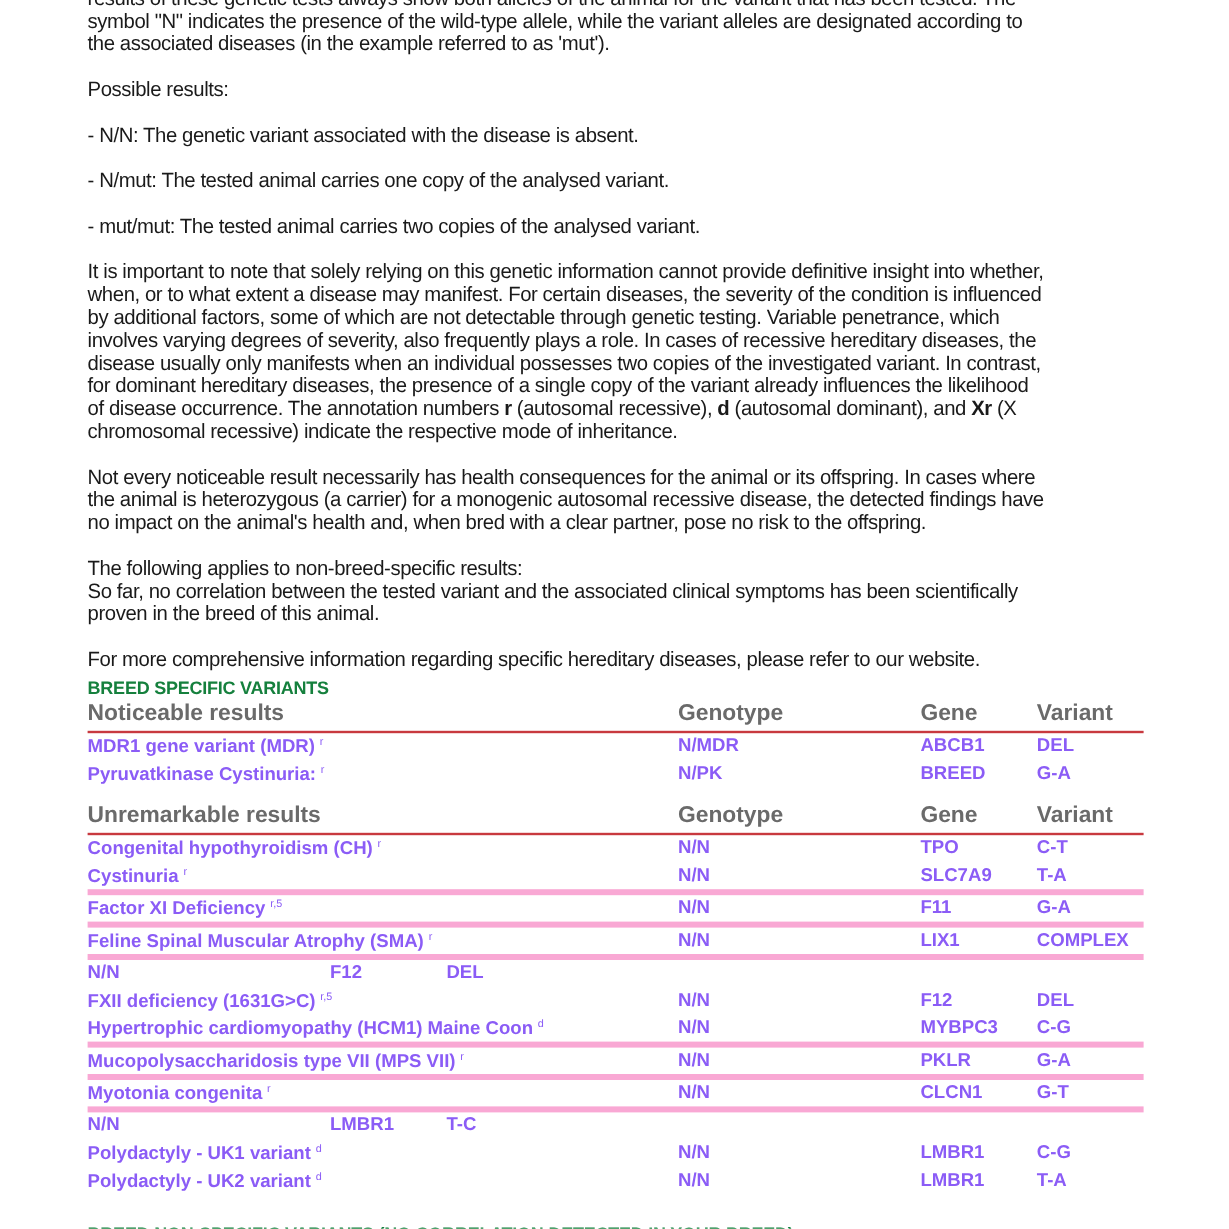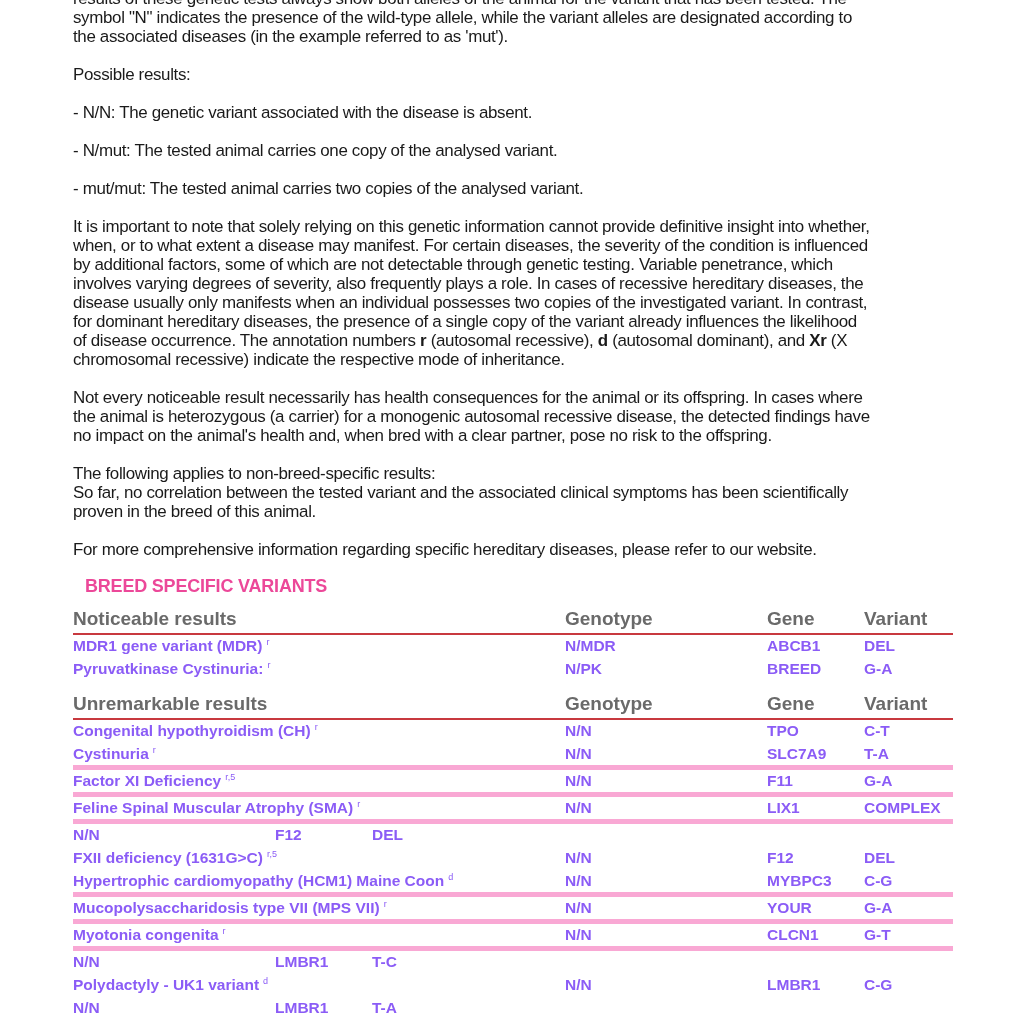--- a/index.html
+++ b/index.html
@@ -9,21 +9,21 @@
     font-family: "Liberation Sans", sans-serif;
     font-size: 17.2px; line-height: 19px; color: #1a1a1a;
     letter-spacing: -0.35px; margin: 0; text-align: justify;
     transform: scaleX(0.985); transform-origin: left top;
   }
   .para.single { text-align: left; }
   .gap { height: 19px; }
   .bold { font-weight: bold; }
   .section-title {
     font-family: "Liberation Sans", sans-serif; font-weight: bold;
-    font-size: 18px; color: #ec4899; margin: 12px; line-height: 20px; letter-spacing: -0.2px;
+    font-size: 15px; color: #15803d; margin: 0; line-height: 20px; letter-spacing: -0.2px;
   }
   .tbl { width: 880px; font-family: "Liberation Sans", sans-serif; }
   .tbl-head {
     display: flex; align-items: flex-start; height: 25px;
     border-bottom: 2px solid #c8393f; color: #6a6a6a; font-weight: bold; font-size: 19px;
   }
   .tbl-row {
     display: flex; align-items: center; height: 22px;
     color: #8b5cf6; font-weight: bold; font-size: 15.5px;
     border-bottom: 1px solid transparent;
@@ -156,41 +156,42 @@
         </div>
         <div class="tbl-row sep">
           <span class="c1"><span>Hypertrophic cardiomyopathy (HCM1) Maine Coon</span><sup>d</sup></span>
           <span class="c2">N/N</span>
           <span class="c3">MYBPC3</span>
           <span class="c4">C-G</span>
         </div>
         <div class="tbl-row sep">
           <span class="c1"><span>Mucopolysaccharidosis type VII (MPS VII)</span><sup>r</sup></span>
           <span class="c2">N/N</span>
-          <span class="c3">YOUR</span>
+          <span class="c3">PKLR</span>
           <span class="c4">G-A</span>
         </div>
         <div class="tbl-row sep">
           <span class="c1"><span>Myotonia congenita</span><sup>r</sup></span>
           <span class="c2">N/N</span>
           <span class="c3">CLCN1</span>
           <span class="c4">G-T</span>
         </div>
         <div class="tbl-row">
           <span class="c2">N/N</span>
           <span class="c3">LMBR1</span>
           <span class="c4">T-C</span>
         </div>
         <div class="tbl-row">
           <span class="c1"><span>Polydactyly - UK1 variant</span><sup>d</sup></span>
           <span class="c2">N/N</span>
           <span class="c3">LMBR1</span>
           <span class="c4">C-G</span>
         </div>
         <div class="tbl-row">
+          <span class="c1"><span>Polydactyly - UK2 variant</span><sup>d</sup></span>
           <span class="c2">N/N</span>
           <span class="c3">LMBR1</span>
           <span class="c4">T-A</span>
         </div>
       </div>
   </div>
 
   <div style="height:23px"></div>
   <h2 class="section-title">BREED NON-SPECIFIC VARIANTS (NO CORRELATION DETECTED IN YOUR BREED)</h2>
 </div>

